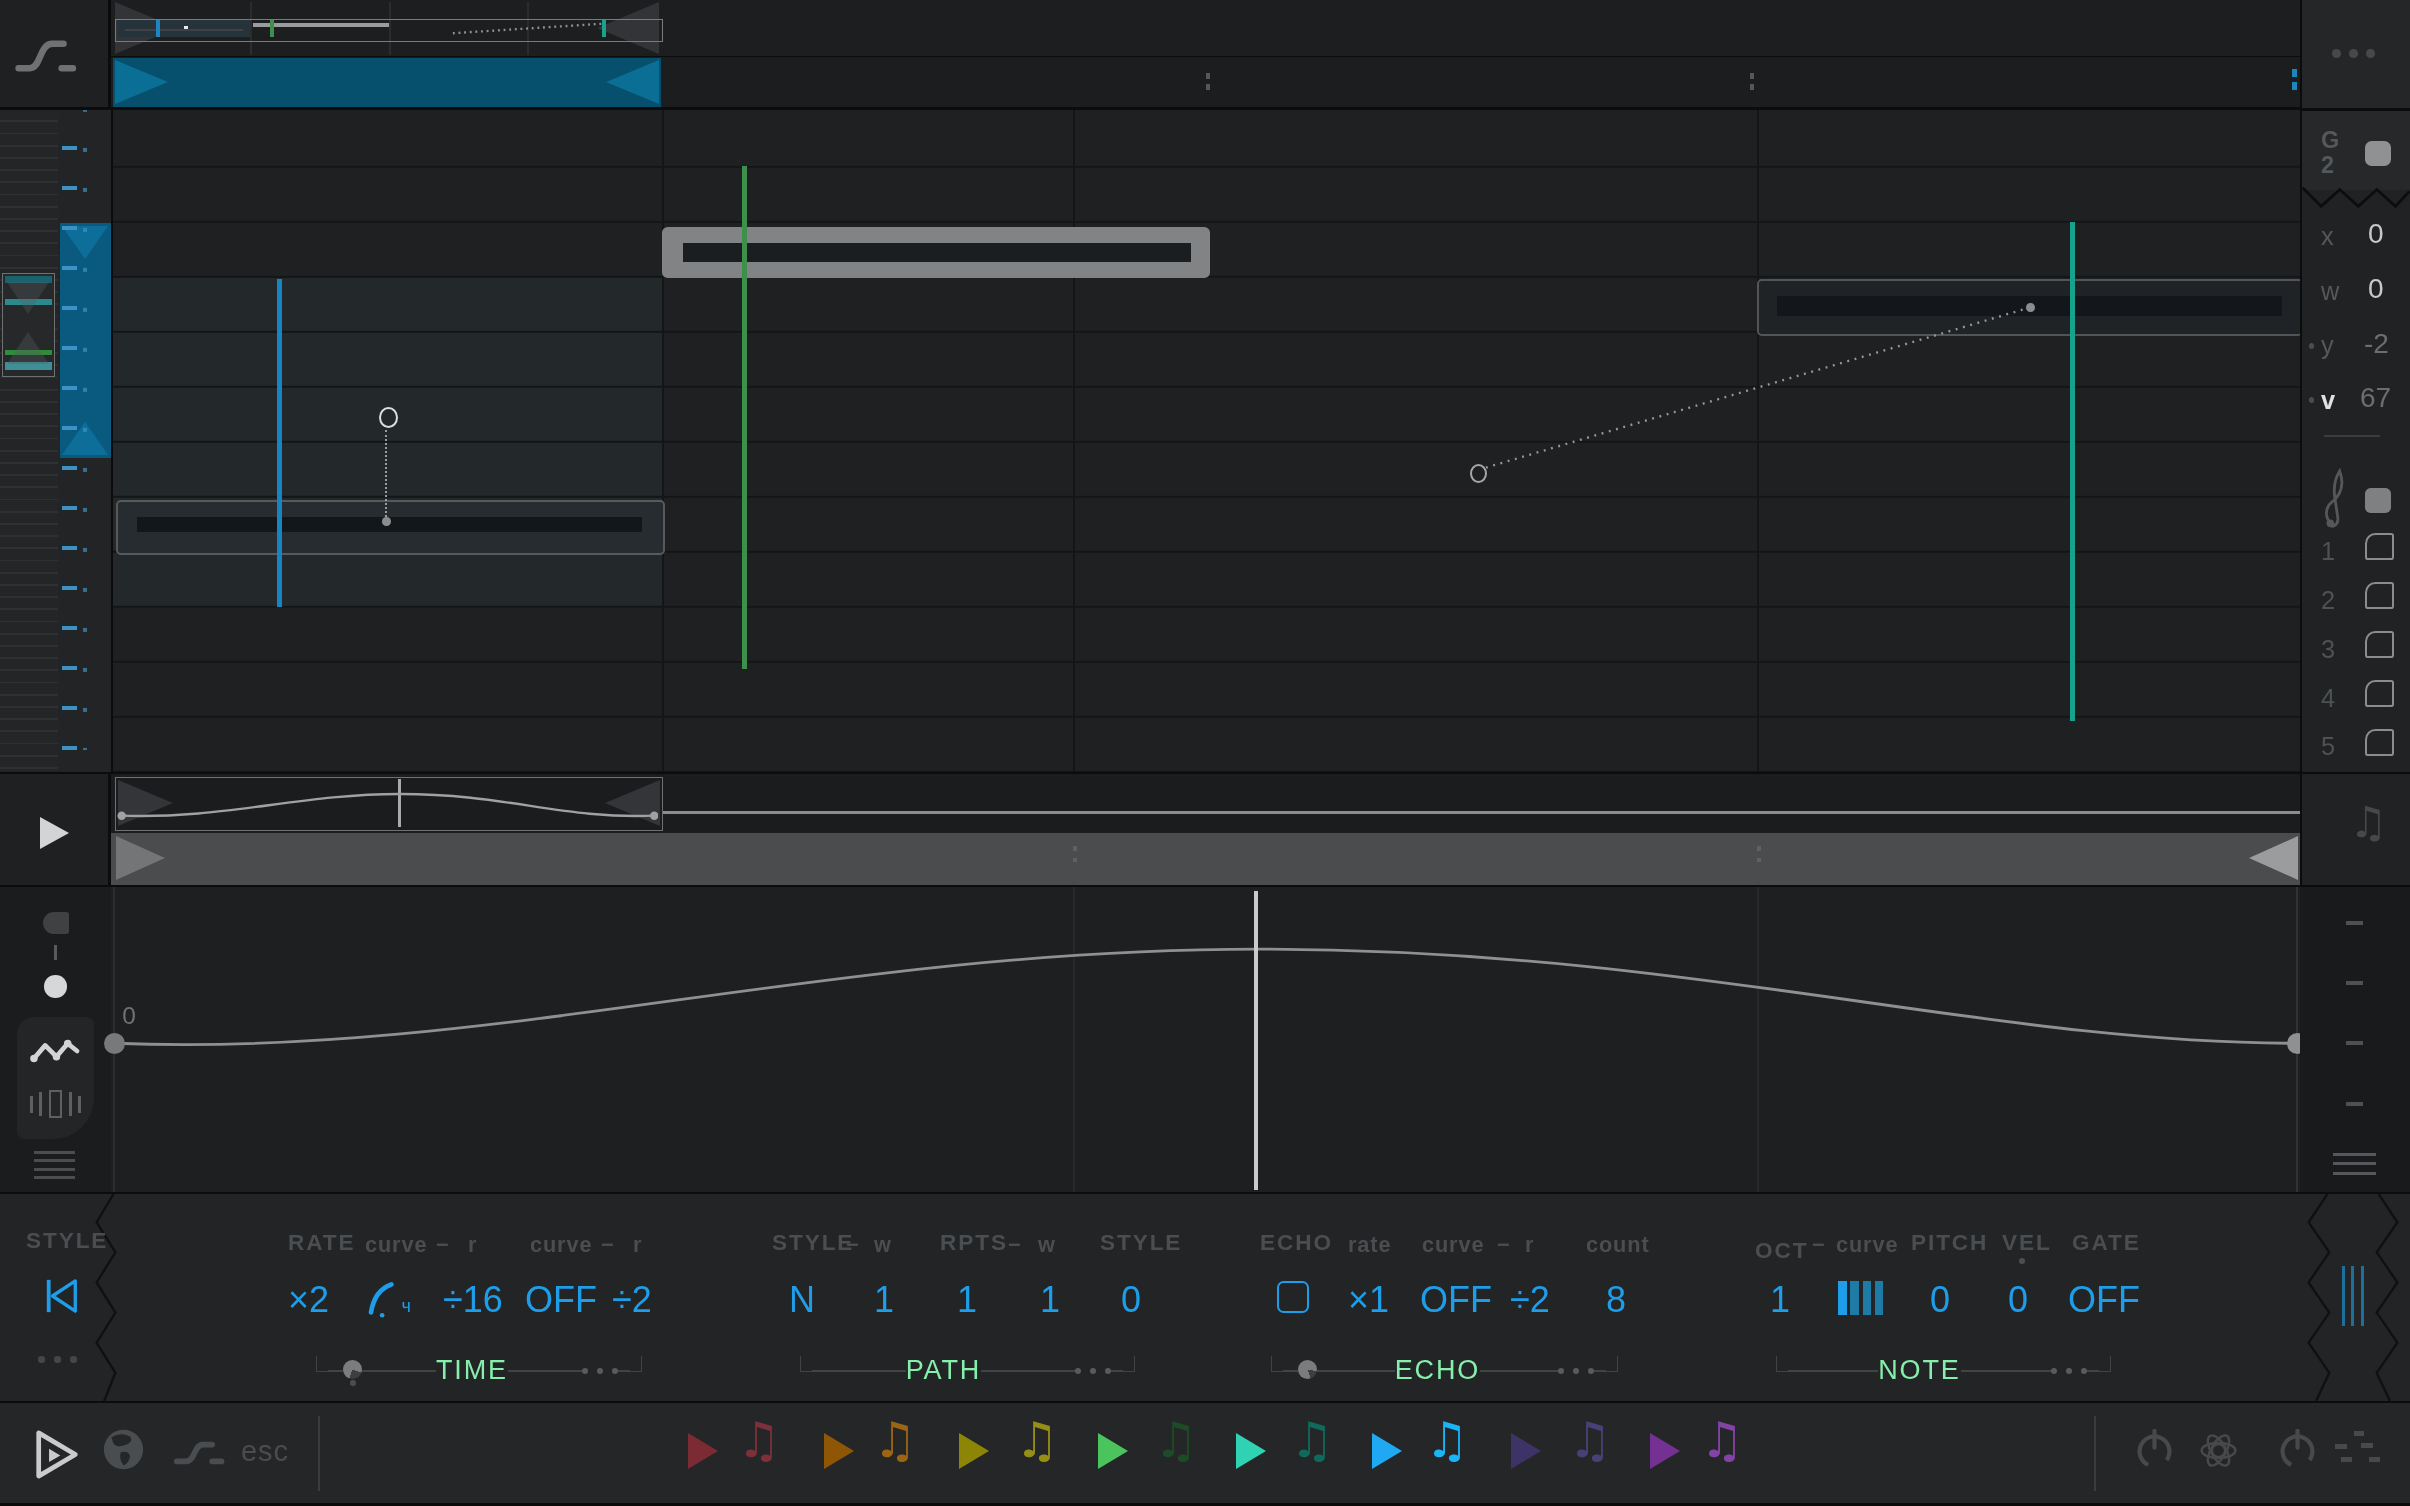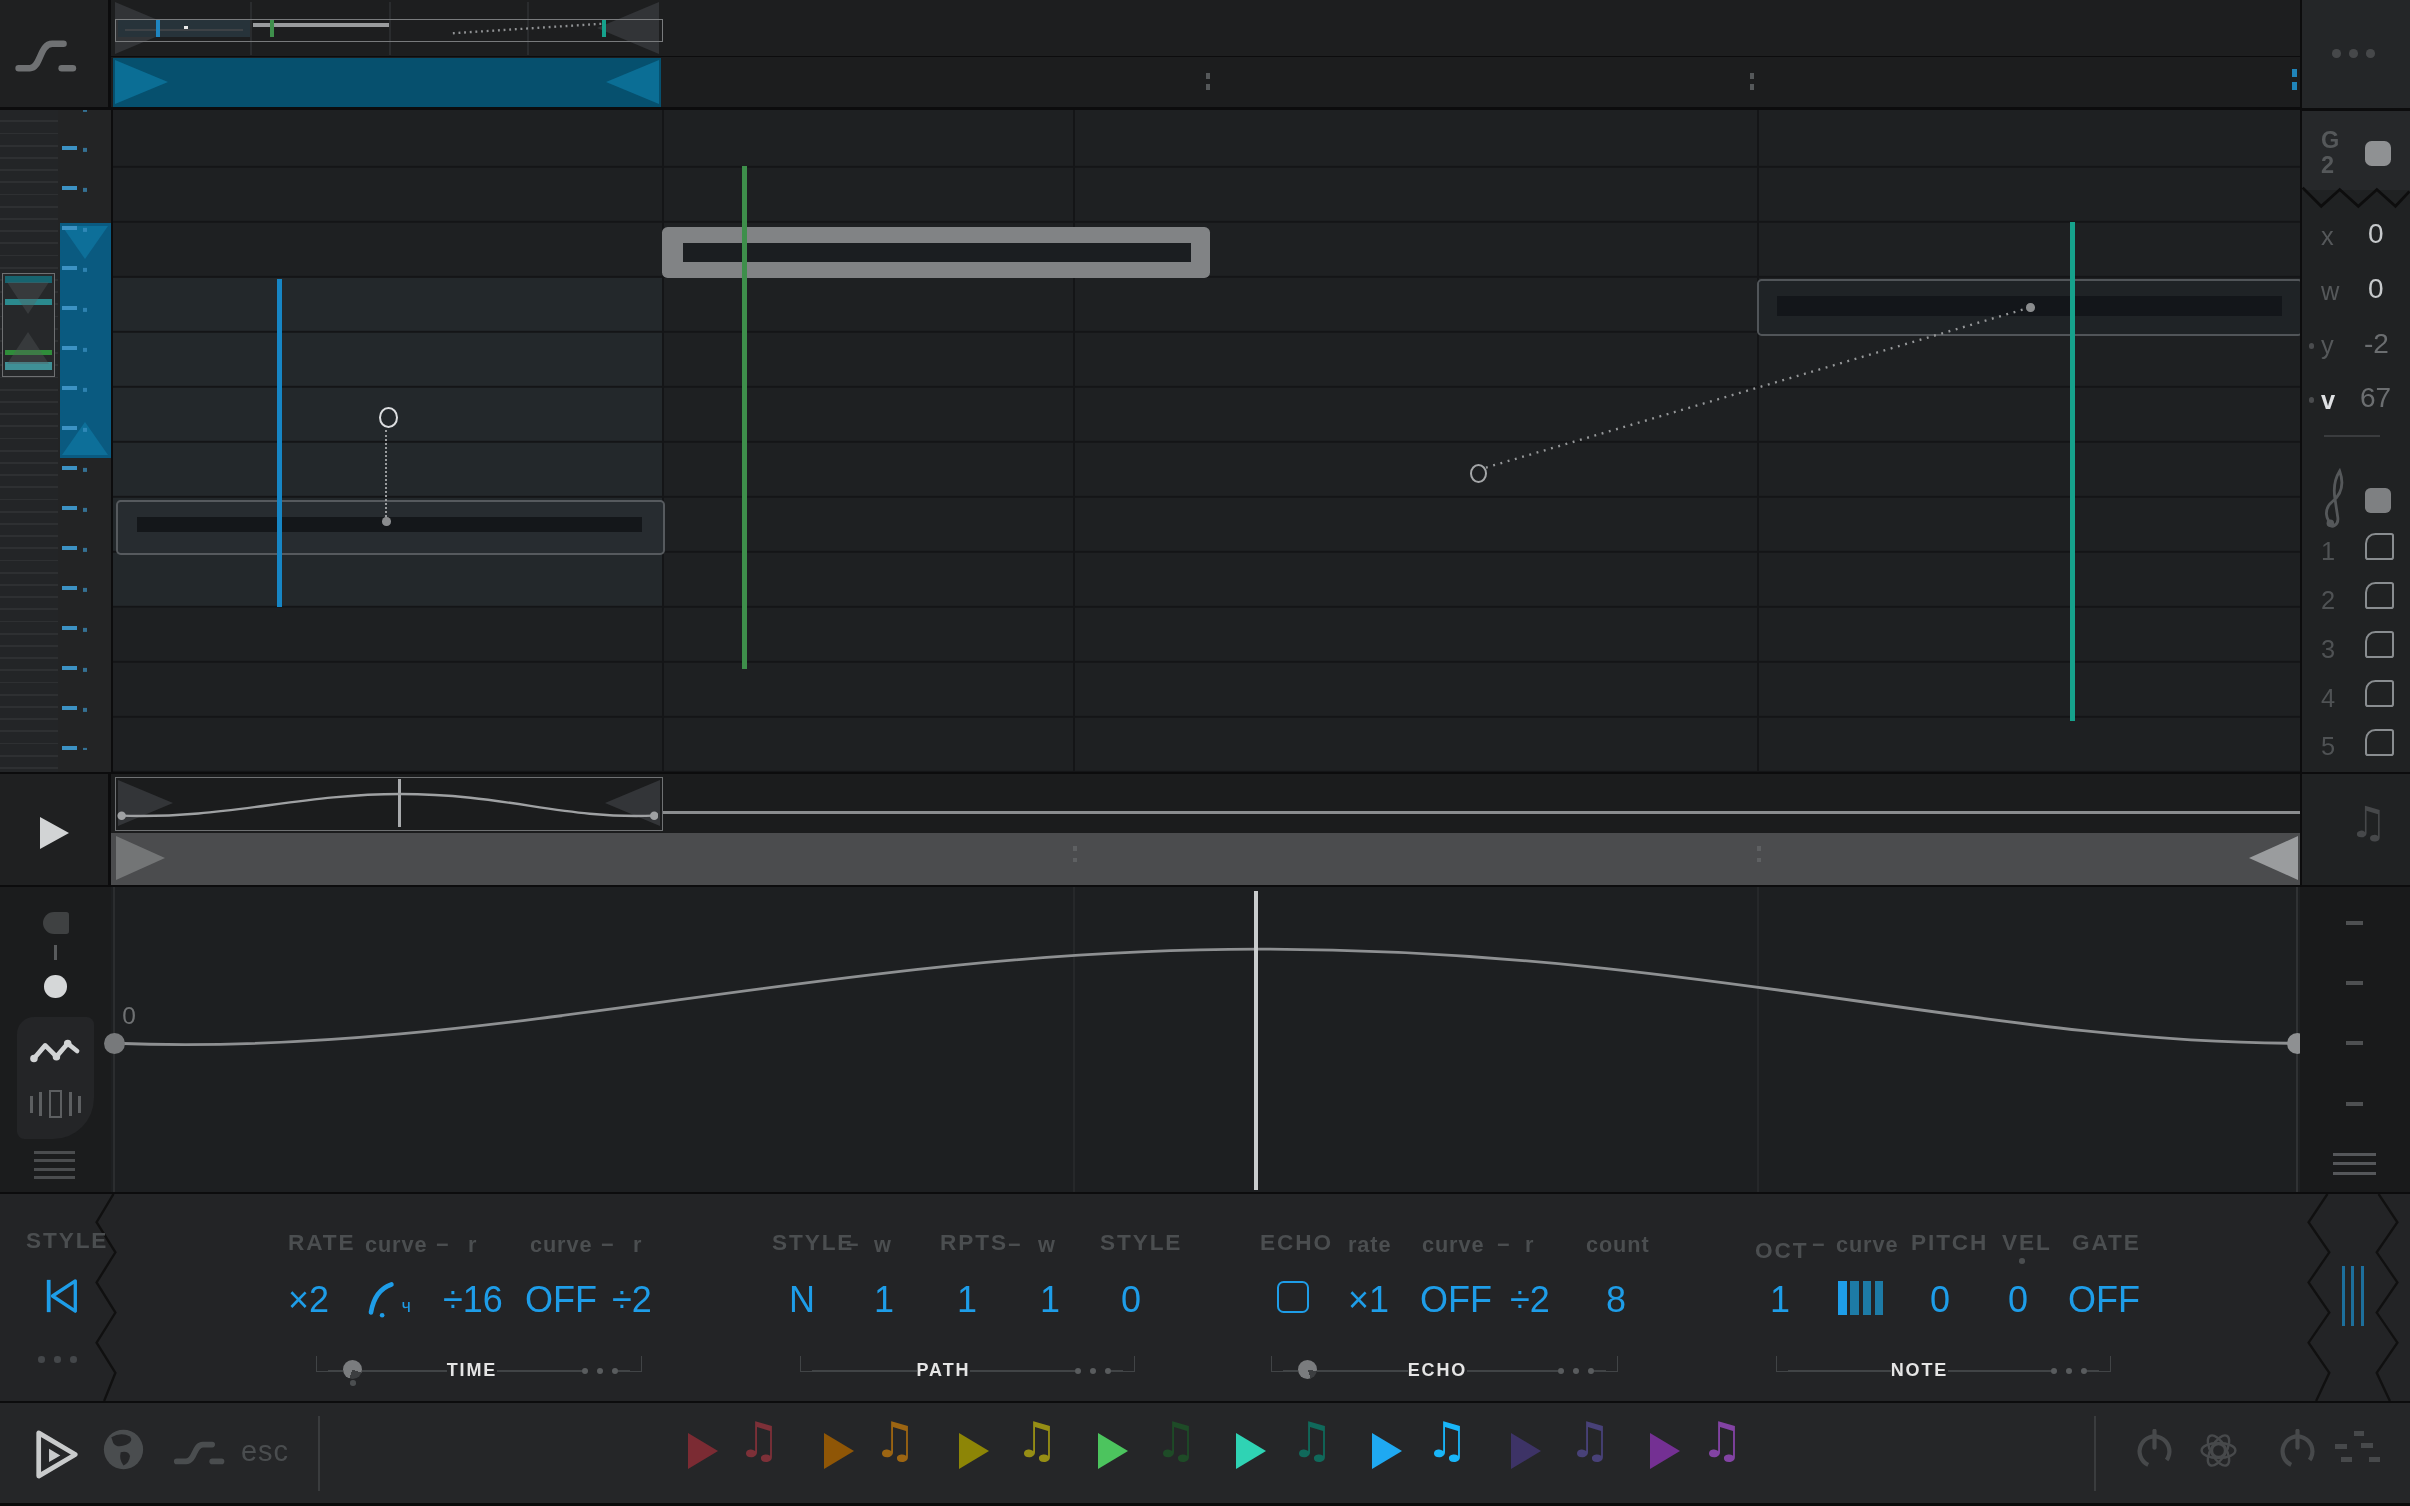--- a/index.html
+++ b/index.html
@@ -13,21 +13,21 @@
   .plab{font-size:25.4px;color:#55585a;}
   .hline{background:#0c0c0d;}
   .vline{background:#0c0c0d;}
   .gridline{background:#141517;}
   .dot{width:6.6px;height:6.6px;border-radius:50%;background:#595c5e;}
   .bdot{width:8.5px;height:8.5px;border-radius:50%;background:#46484a;}
   .fline{height:1.9px;background:#414446;align-self:flex-end;}
   .grow{flex:1;}
   .fcl{width:11.3px;height:15px;border-left:1.9px solid #414446;border-bottom:1.9px solid #414446;align-self:flex-end;}
   .fcr{width:11.3px;height:15px;border-right:1.9px solid #414446;border-bottom:1.9px solid #414446;align-self:flex-end;}
-  .ftext{line-height:1.9px;align-self:flex-end;color:#e5e5e5;font-size:18px;font-weight:bold;letter-spacing:1.9px;}
+  .ftext{line-height:1.9px;align-self:flex-end;color:#86efac;font-size:27px;font-weight:normal;letter-spacing:1.9px;}
   .fdots{display:flex;gap:8.5px;align-self:flex-end;margin-bottom:-2.8px;}
   .footer{display:flex;align-items:flex-end;height:24.5px;}
   .tplay{width:0;height:0;border-top:18px solid transparent;border-bottom:18px solid transparent;
          border-left:30px solid currentColor;}
   .tnote{font-family:"DejaVu Sans",sans-serif;font-size:49px;line-height:49px;}
   .sbar{width:8.5px;height:34px;background:currentColor;}
   .chk{width:28px;height:28px;border:2.8px solid currentColor;border-radius:6.6px;}
   .layersq{width:24.5px;height:22.6px;border:2.8px solid #898d90;border-radius:10.4px 2.8px 2.8px 2.8px;}
   .zz{stroke:#101010;stroke-width:2.5;fill:none;}
 </style>

